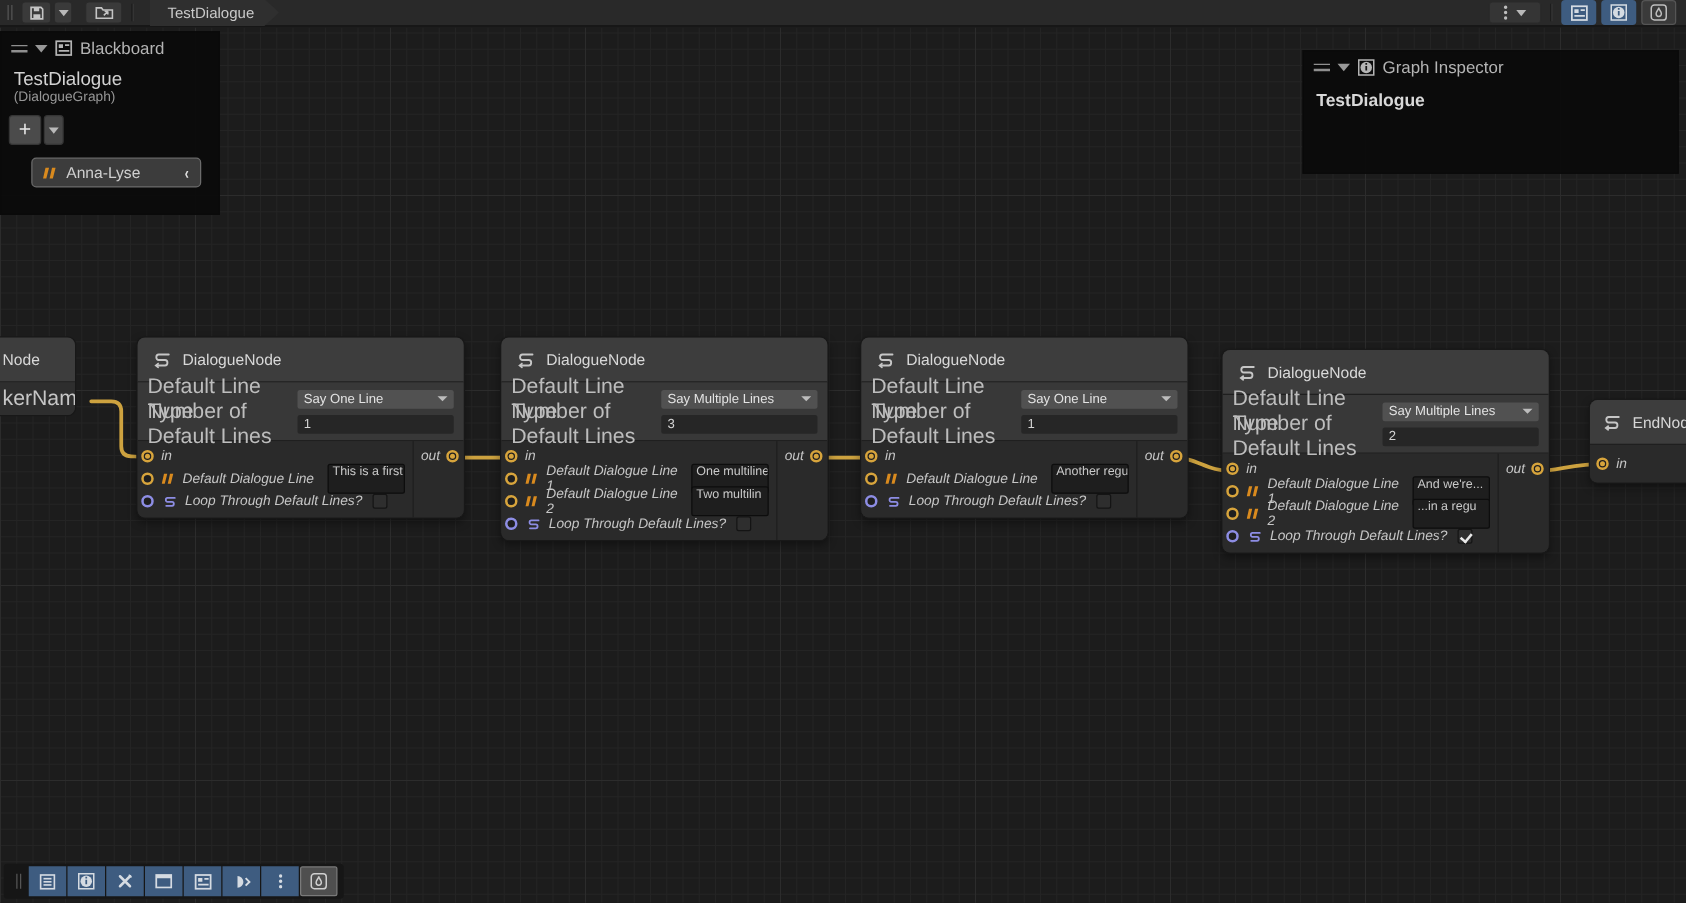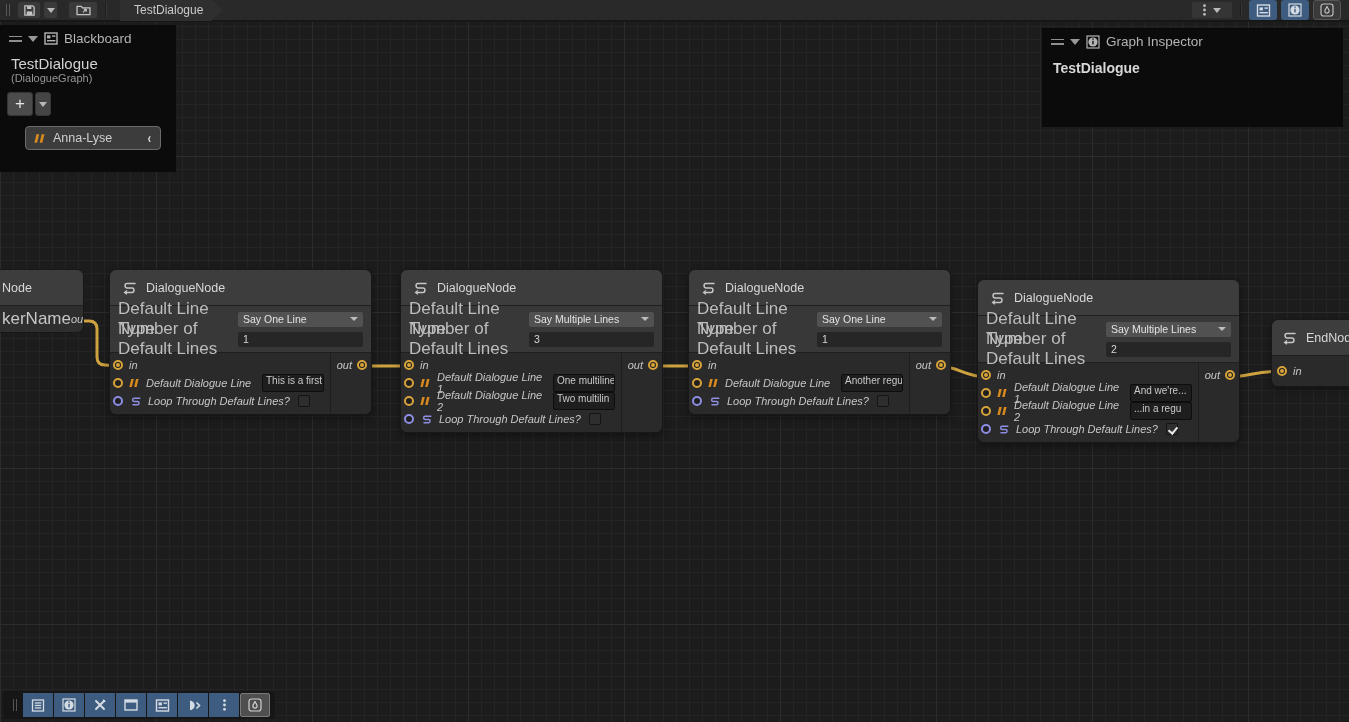--- a/index.html
+++ b/index.html
@@ -49,21 +49,21 @@
   .bb-type { font-size:11px; color:#969696; padding:0 10px; }
   .bb-addrow { display:flex; align-items:center; gap:2px; padding:8px 0 0 6px; }
   .plusbtn { width:26px; height:24px; background:#4b4b4b; border:1px solid #353535; border-radius:3px;
     color:#e6e6e6; font-size:17px; display:flex; align-items:center; justify-content:center; }
   .plusdd { width:16px; height:24px; background:#454545; border:1px solid #353535; border-radius:3px;
     display:flex; align-items:center; justify-content:center; }
   .bb-field { margin:10px 0 0 24px; width:136px; height:24px; background:#3c3c3c; border:1px solid #6b6b6b;
     border-radius:4px; display:flex; align-items:center; gap:7px; padding:0 8px; }
   .bb-field .fname { flex:1; font-size:12.5px; color:#cfcfcf; }
   .chev { font-size:14px; color:#e3e3e3; font-weight:bold; transform:scaleX(0.7); }
-  .inspector { left:1042px; top:28px; width:301px; height:99px; }
+  .inspector { left:1042px; top:40px; width:301px; height:99px; }
   .insp-name { font-size:14px; font-weight:bold; color:#d8d8d8; padding:8px 10px; }
 
   
   .node { position:absolute; border-radius:6px; overflow:hidden; background:#2a2a2a;
     box-shadow:0 0 0 1px #181818, 0 3px 8px rgba(0,0,0,0.45); z-index:10; }
   .n-title { height:36px; background:#3d3d3d; display:flex; align-items:center; gap:8px;
     padding:0 10px; border-bottom:1px solid #1f1f1f; }
   .n-title .nlabel { font-size:12.5px; color:#d8d8d8; }
   .n-props { background:#383838; padding:5px 8px; border-bottom:1px solid #1f1f1f; }
   .prow { display:flex; align-items:center; height:16px; margin-bottom:4px; }
@@ -78,30 +78,30 @@
   .n-body { display:flex; background:#2a2a2a; }
   .pcol { flex:1; padding:3px 0 4px 3px; }
   .ocol { width:41px; border-left:1px solid #1e1e1e; padding:3px 4px 0 0; }
   .port-row { display:flex; align-items:center; height:18px; gap:6px; }
   .port { width:10px; height:10px; border:2px solid #d7a43c; border-radius:50%; background:#1f1f1f;
     position:relative; flex:0 0 auto; }
   .port.blue { border-color:#8d8de4; }
   .port.connected::after { content:""; position:absolute; inset:1px; background:#d7a43c; border-radius:50%; }
   .port-name { font-size:11px; color:#c6c6c6;font-style:italic; }
   .out-row { display:flex; align-items:center; justify-content:flex-end; gap:5px; height:18px; }
-  .tfield { width:62px; height:18px; background:#1e1e1e; border:1px solid #0d0d0d; border-radius:2px;
+  .tfield { width:62px; height:24px; background:#1e1e1e; border:1px solid #0d0d0d; border-radius:2px;
     font-size:10px; color:#c9c9c9; line-height:12px; padding:0 3px; white-space:nowrap; overflow:hidden;
     margin-left:auto; margin-right:6px; flex:0 0 auto; }
   .cb { width:12px; height:12px; background:#2e2e2e; border:1px solid #141414; border-radius:2px;
     position:relative; flex:0 0 auto; margin-left:2px; }
   .cb.checked::after { content:""; position:absolute; left:3px; top:1px; width:4px; height:7px;
     border-right:2px solid #e8e8e8; border-bottom:2px solid #e8e8e8; transform:rotate(40deg); }
 
   
-  .pnode { position:absolute; left:0; top:270px; width:83px; background:#2e2e2e; z-index:10;
+  .pnode { position:absolute; left:0; top:270px; width:60px; background:#2e2e2e; z-index:10;
     border-radius:0 6px 6px 0; overflow:hidden; box-shadow:0 0 0 1px #181818; }
   .pnode .pn-title { height:36px; background:#3d3d3d; border-bottom:1px solid #1f1f1f; display:flex;
     align-items:center; font-size:12.5px; color:#d8d8d8; padding-left:2px; }
   .pnode .pn-row { height:26px; display:flex; align-items:center; background:#2e2e2e; }
   .pnode .pn-left { flex:1; font-size:17px; color:#c6c6c6; padding-left:2px; }
   .pnode .pn-div { width:1px; height:100%; background:#1e1e1e; }
   .pnode .pn-out { width:38px; display:flex; align-items:center; justify-content:flex-end; gap:4px; padding-right:4px; }
 
   
   .endnode { left:1272px; top:320px; width:90px; border-radius:6px 0 0 6px; }

